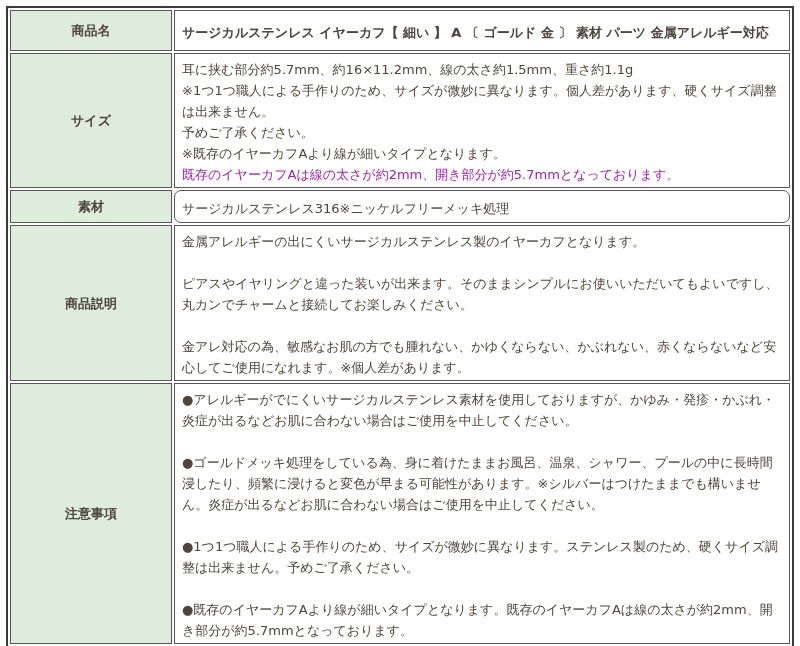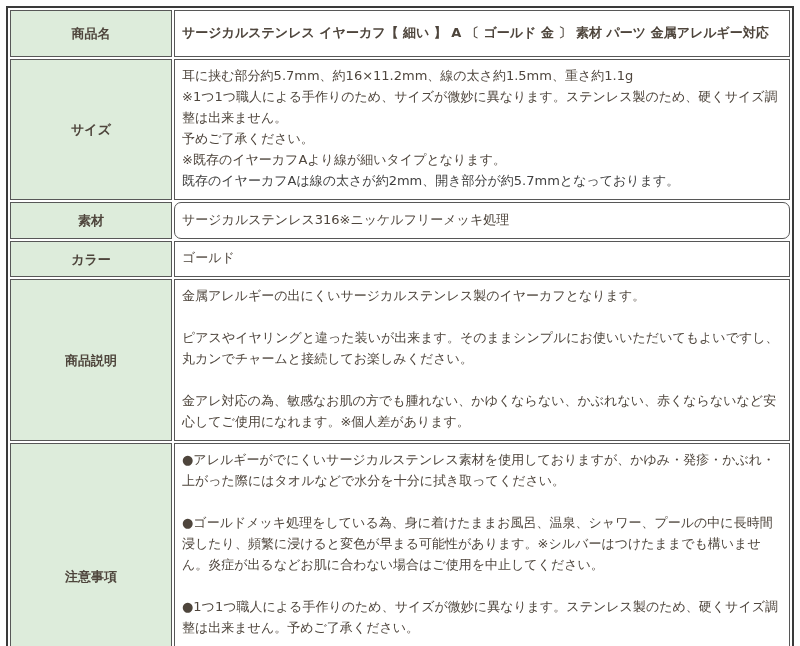--- a/index.html
+++ b/index.html
@@ -34,28 +34,28 @@
     background: #ddecdb;
     font-weight: bold;
     text-align: center;
     vertical-align: middle;
     padding: 5px 4px;
     color: #453d34;
   }
   td.val {
     background: #ffffff;
     vertical-align: middle;
-    padding: 5px 8px 8px 7px;
+    padding: 5px 8px 2px 7px;
     text-align: left;
   }
   td.val .line { margin: 0; }
   td.val p.para { margin: 0 0 21px 0; }
   td.val p.para:last-child { margin-bottom: 0; }
   .bold { font-weight: bold; }
-  .red { color: #404040; }
+  .red { color: #a21caf; }
   tr.r-name  td { height: 32px; }
   tr.r-size  td { height: 116px; margin-top: 8px; }
   tr.r-mat   td { height: 22px; border-radius: 7px; }
   tr.r-color td { height: 20px; }
   tr.r-desc  td { height: 132px; }
   tr.r-note  td { height: 234px; }
 </style>
 </head>
 <body>
 
@@ -65,50 +65,46 @@
 
       <tr class="r-name">
         <th class="lbl">商品名</th>
         <td class="val bold">サージカルステンレス イヤーカフ【 細い 】 A 〔 ゴールド 金 〕 素材 パーツ 金属アレルギー対応</td>
       </tr>
 
       <tr class="r-size">
         <th class="lbl">サイズ</th>
         <td class="val">
           <div class="line">耳に挟む部分約5.7mm、約16×11.2mm、線の太さ約1.5mm、重さ約1.1g</div>
-          <div class="line">※1つ1つ職人による手作りのため、サイズが微妙に異なります。ステンレス製のため、硬くサイズ調整は出来ません。</div>
+          <div class="line">※1つ1つ職人による手作りのため、サイズが微妙に異なります。個人差があります、硬くサイズ調整は出来ません。</div>
           <div class="line">予めご了承ください。</div>
           <div class="line">※既存のイヤーカフAより線が細いタイプとなります。</div>
           <div class="line red">既存のイヤーカフAは線の太さが約2mm、開き部分が約5.7mmとなっております。</div>
         </td>
       </tr>
 
       <tr class="r-mat">
         <th class="lbl">素材</th>
         <td class="val">サージカルステンレス316※ニッケルフリーメッキ処理</td>
       </tr>
 
-      <tr class="r-color">
-        <th class="lbl">カラー</th>
-        <td class="val">ゴールド</td>
-      </tr>
 
       <tr class="r-desc">
         <th class="lbl">商品説明</th>
         <td class="val">
           <p class="para">金属アレルギーの出にくいサージカルステンレス製のイヤーカフとなります。</p>
           <p class="para">ピアスやイヤリングと違った装いが出来ます。そのままシンプルにお使いいただいてもよいですし、丸カンでチャームと接続してお楽しみください。</p>
           <p class="para">金アレ対応の為、敏感なお肌の方でも腫れない、かゆくならない、かぶれない、赤くならないなど安心してご使用になれます。※個人差があります。</p>
         </td>
       </tr>
 
       <tr class="r-note">
         <th class="lbl">注意事項</th>
         <td class="val">
-          <p class="para">●アレルギーがでにくいサージカルステンレス素材を使用しておりますが、かゆみ・発疹・かぶれ・上がった際にはタオルなどで水分を十分に拭き取ってください。</p>
+          <p class="para">●アレルギーがでにくいサージカルステンレス素材を使用しておりますが、かゆみ・発疹・かぶれ・炎症が出るなどお肌に合わない場合はご使用を中止してください。</p>
           <p class="para">●ゴールドメッキ処理をしている為、身に着けたままお風呂、温泉、シャワー、プールの中に長時間浸したり、頻繁に浸けると変色が早まる可能性があります。※シルバーはつけたままでも構いません。炎症が出るなどお肌に合わない場合はご使用を中止してください。</p>
           <p class="para">●1つ1つ職人による手作りのため、サイズが微妙に異なります。ステンレス製のため、硬くサイズ調整は出来ません。予めご了承ください。</p>
           <p class="para">●既存のイヤーカフAより線が細いタイプとなります。既存のイヤーカフAは線の太さが約2mm、開き部分が約5.7mmとなっております。</p>
         </td>
       </tr>
 
     </tbody>
   </table>
 </div>
 

